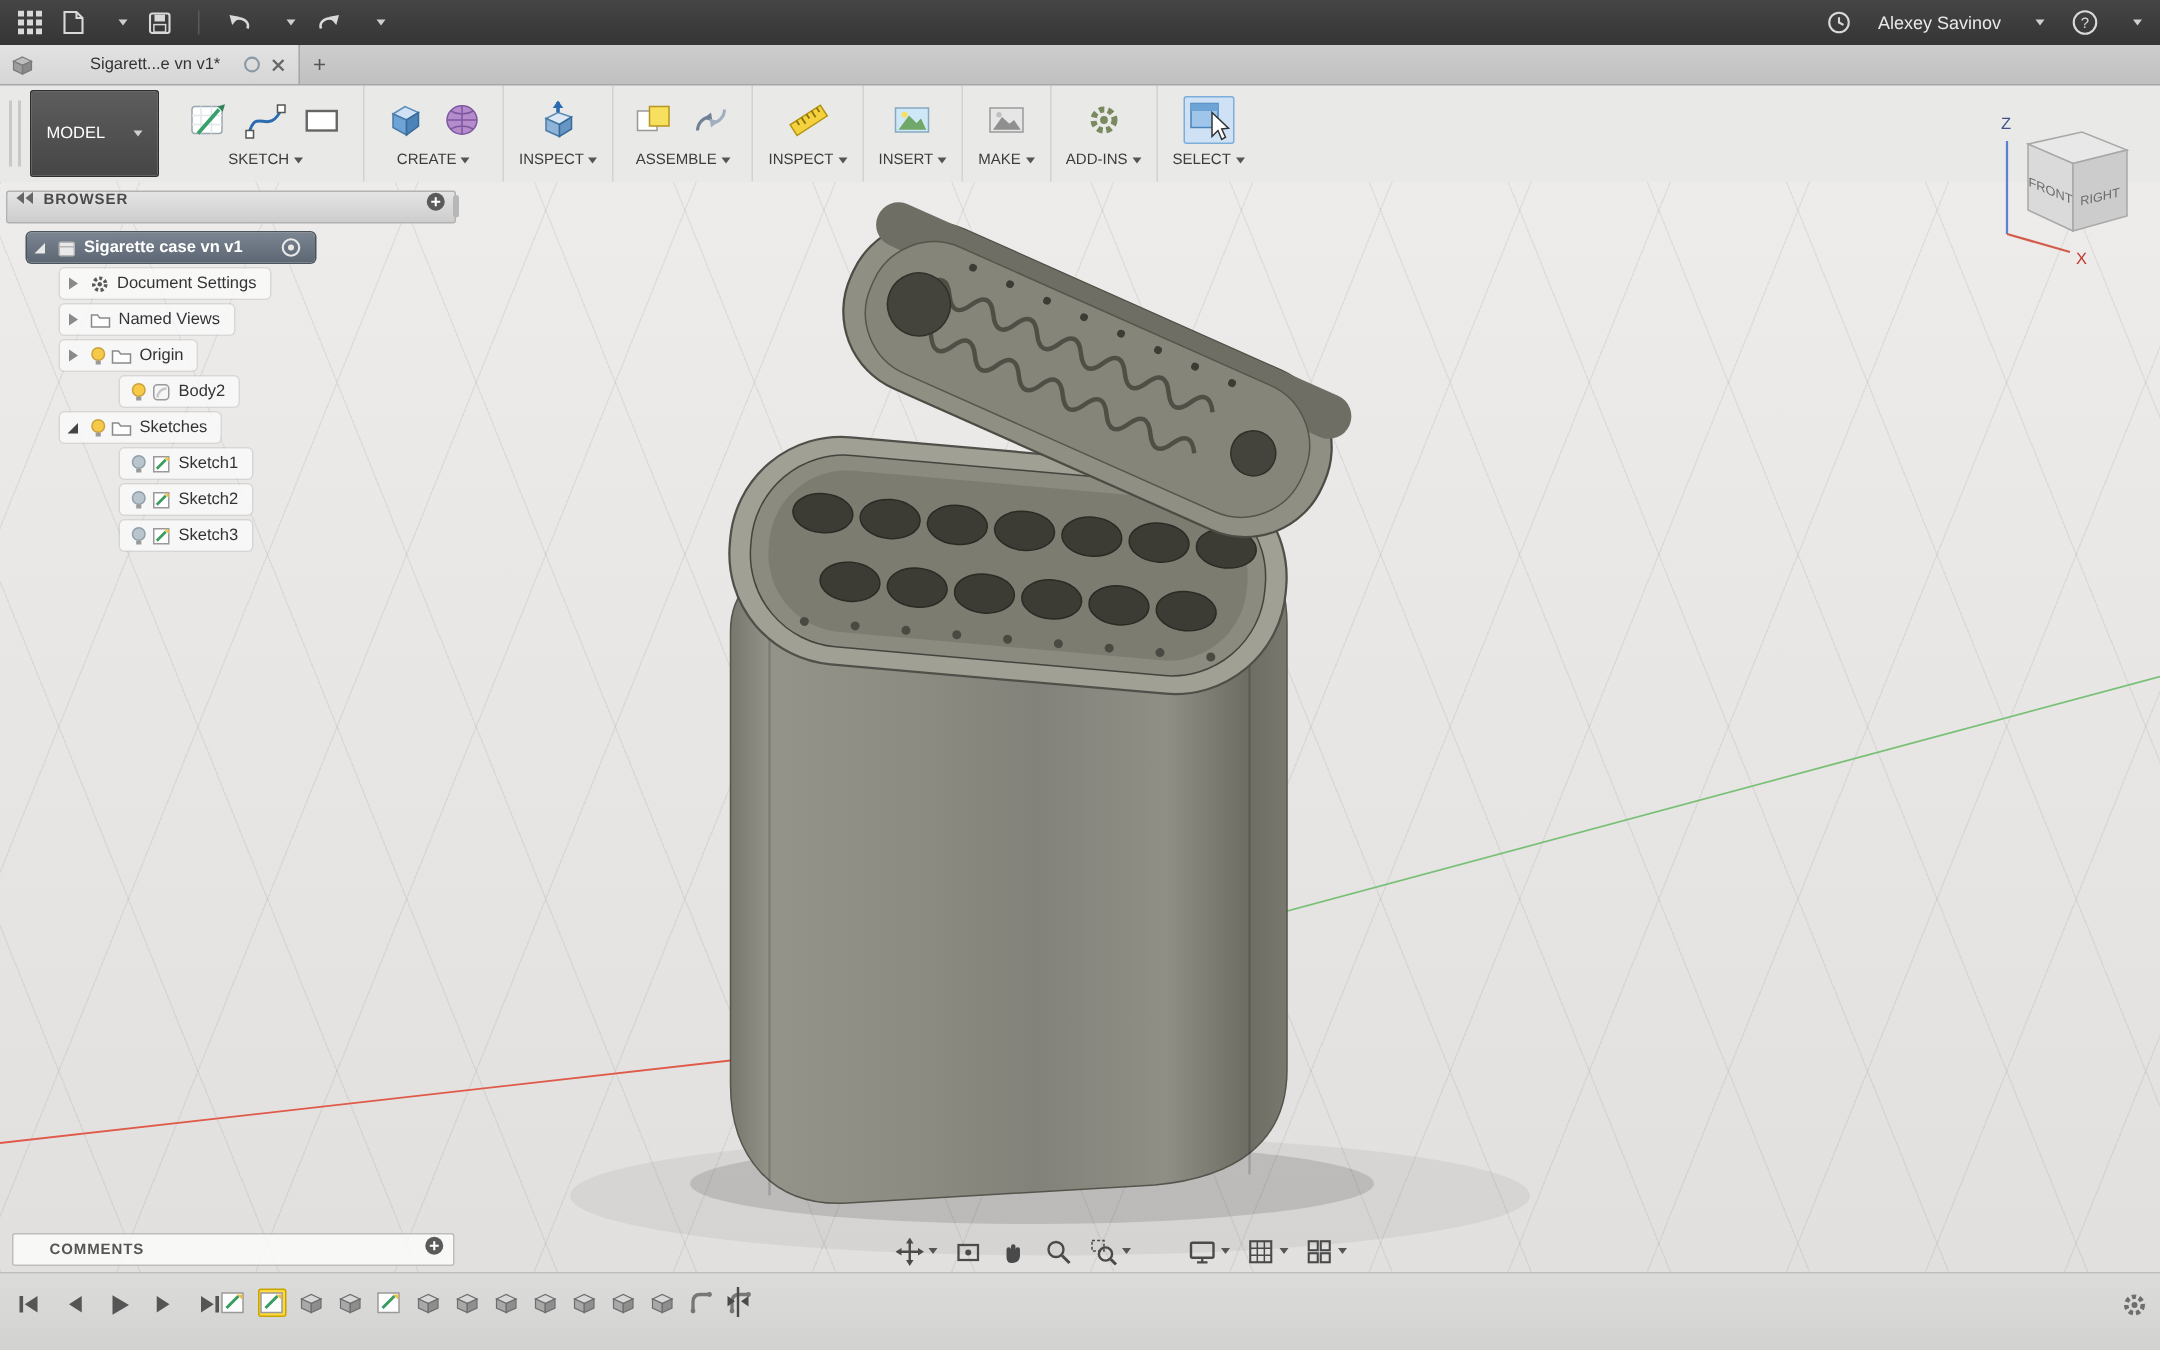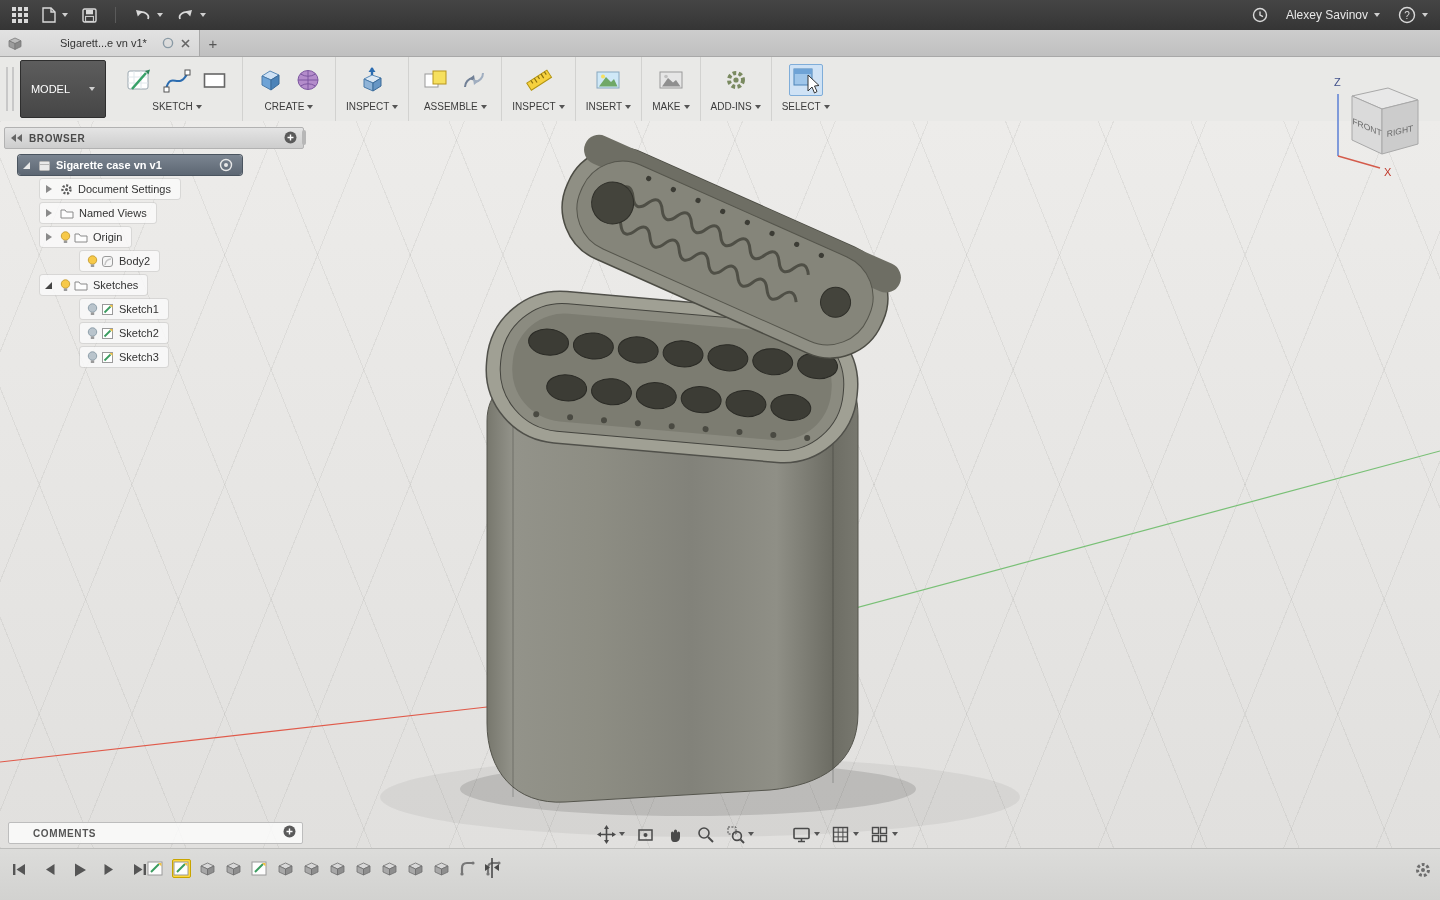--- a/index.html
+++ b/index.html
@@ -5,21 +5,21 @@
   * { margin:0; padding:0; box-sizing:border-box; }
   html,body { width:1440px; height:900px; overflow:hidden; font-family:"Liberation Sans", sans-serif; }
   .stage { position:relative; width:1440px; height:900px; background:#e6e5e3; }
 
   
   .titlebar { position:absolute; top:0; left:0; width:1440px; height:30px;
     background:linear-gradient(180deg,#454545,#353535); display:flex; align-items:center;
     padding:0 10px; color:#e4e4e4; z-index:40; }
   .tb-left { display:flex; align-items:center; gap:10px; }
   .tb-right { margin-left:auto; display:flex; align-items:center; gap:14px; }
-  .tb-btn { display:flex; align-items:center; gap:3px; background:none; border:none; cursor:pointer; padding:2px; }
+  .tb-btn { display:flex; align-items:center; gap:20px; background:none; border:none; cursor:pointer; padding:2px; }
   .tb-sep { width:1px; height:16px; background:#5a5a5a; margin:0 6px; }
   .caret { display:inline-block; width:0; height:0; border-left:3px solid transparent;
     border-right:3px solid transparent; border-top:4px solid #555; margin-left:3px; vertical-align:middle; }
   .caret.lt { border-top-color:#cfcfcf; }
   .user-name { font-size:12px; color:#e8e8e8; }
 
   
   .tabbar { position:absolute; top:30px; left:0; width:1440px; height:27px;
     background:linear-gradient(180deg,#cdcdcd,#c0c0c0); border-bottom:1px solid #a8a8a8;
     display:flex; align-items:stretch; z-index:40; }
@@ -51,34 +51,34 @@
       linear-gradient(180deg,#edecea,#e1e0de);
     z-index:1; }
   .canvas svg { position:absolute; top:0; left:0; }
 
   
   .viewcube { position:absolute; top:68px; left:1316px; width:124px; height:124px; z-index:35; }
 
   
   .browser { position:absolute; top:127px; left:4px; width:300px; z-index:20; font-size:11px; }
   .bheader { height:22px; background:linear-gradient(180deg,#e4e4e4,#cdcdcd);
-    border:1px solid #b2b2b2; border-radius:2px; display:flex; align-items:center; padding:0 6px; }
+    border:1px solid #b2b2b2; border-radius:2px; display:flex; align-items:flex-start; padding:0 6px; }
   .bheader .title { font-size:10px; font-weight:bold; color:#4a4a4a; letter-spacing:.6px; margin-left:6px; }
   .chev2 { display:flex; }
   .chev2 i { width:0; height:0; border-top:4px solid transparent; border-bottom:4px solid transparent;
     border-right:5px solid #666; margin-right:1px; }
   .bcircle { margin-left:auto; }
   .nub { position:absolute; top:3px; left:298px; width:4px; height:15px; background:#b7b7b7; border-radius:2px; }
   .btree { margin-top:4px; }
   .brow { display:inline-flex; align-items:center; height:20px; margin:2px 0;
     background:rgba(250,250,250,0.82); border-radius:3px; padding:0 9px 0 4px; cursor:pointer;
     box-shadow:0 0 0 1px rgba(180,180,180,0.35); }
   .brow-wrap { display:block; }
   .lvl0 { margin-left:14px; } .lvl1 { margin-left:36px; } .lvl2 { margin-left:76px; }
-  .brow.root { background:linear-gradient(180deg,#7b8591,#5d6773); color:#fff; width:224px;
+  .brow.root { background:linear-gradient(180deg,#7b8591,#5d6773); color:#fff; width:192px;
     box-shadow:0 0 0 1px #4a545f; }
   .brow.root .blabel { color:#fff; font-weight:bold; }
   .blabel { margin-left:5px; color:#333; white-space:nowrap; }
   .tw { width:10px; height:10px; margin-right:3px; position:relative; display:inline-block; }
   .tw.col::before { content:""; position:absolute; top:1px; left:2px; width:0; height:0;
     border-top:4px solid transparent; border-bottom:4px solid transparent; border-left:6px solid #8a8a8a; }
   .tw.exp::before { content:""; position:absolute; top:2px; left:1px; width:0; height:0;
     border-bottom:7px solid #444; border-left:7px solid transparent; }
   .brow.root .tw.exp::before { border-bottom-color:#e8e8e8; }
   .bic { display:inline-flex; margin-left:3px; }

